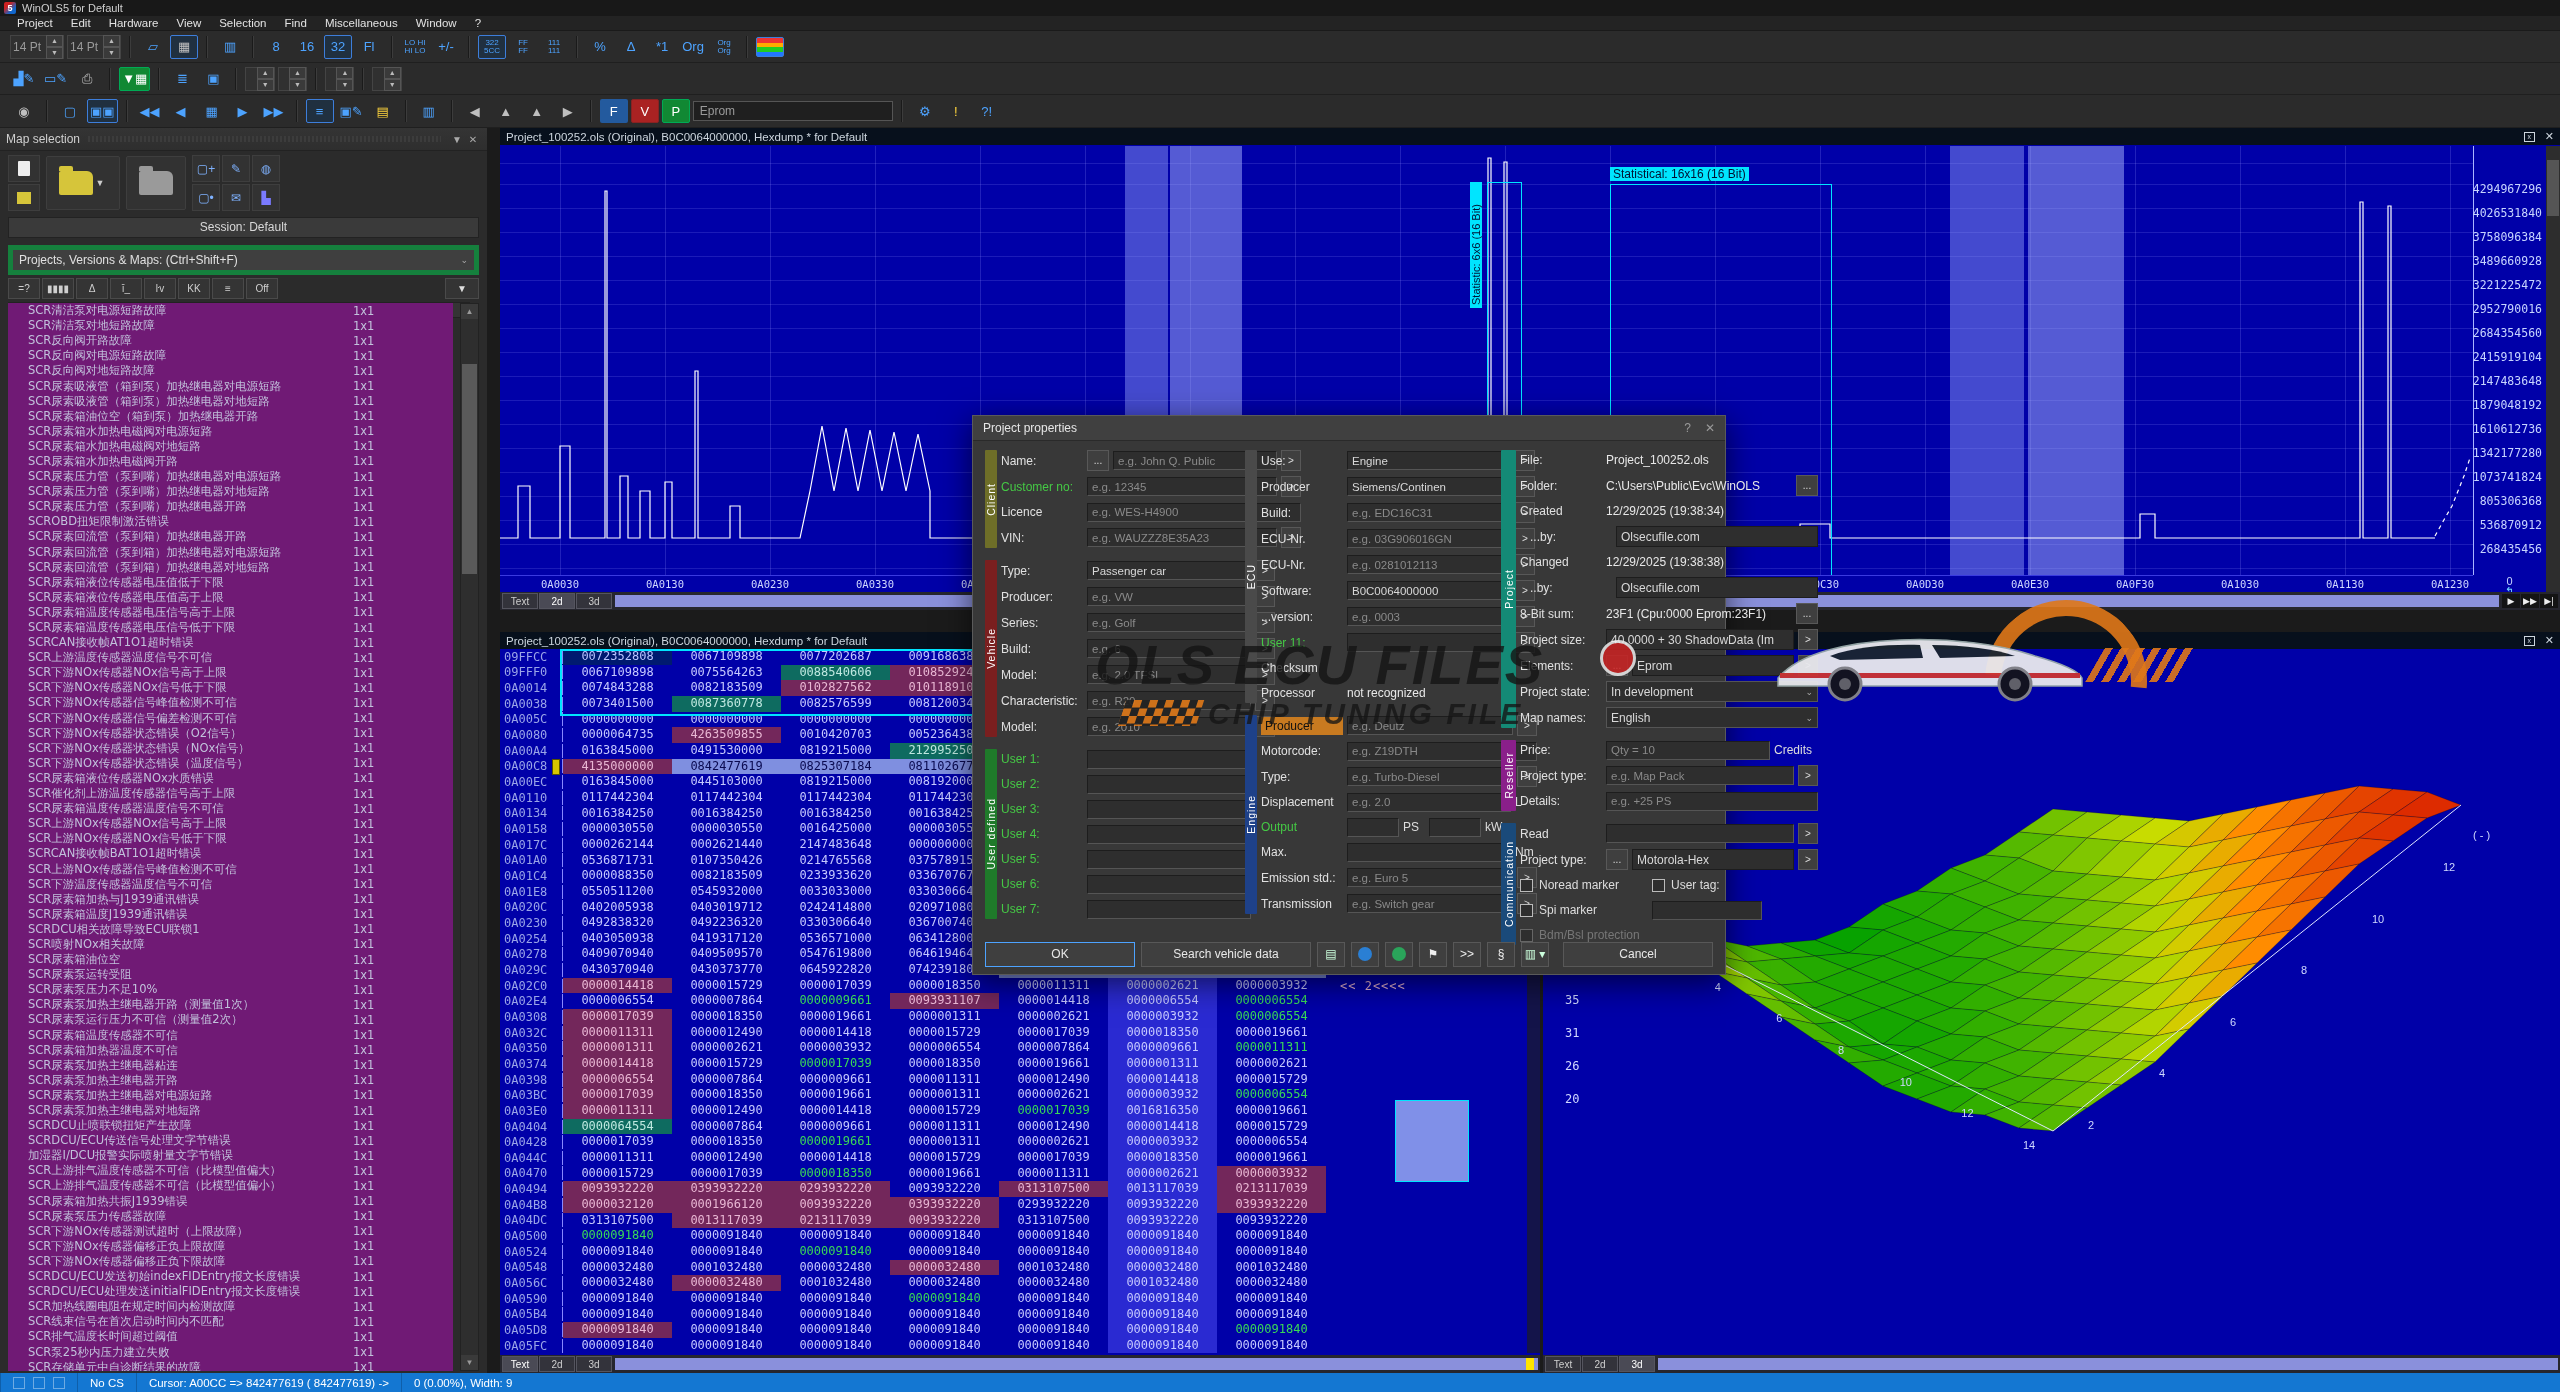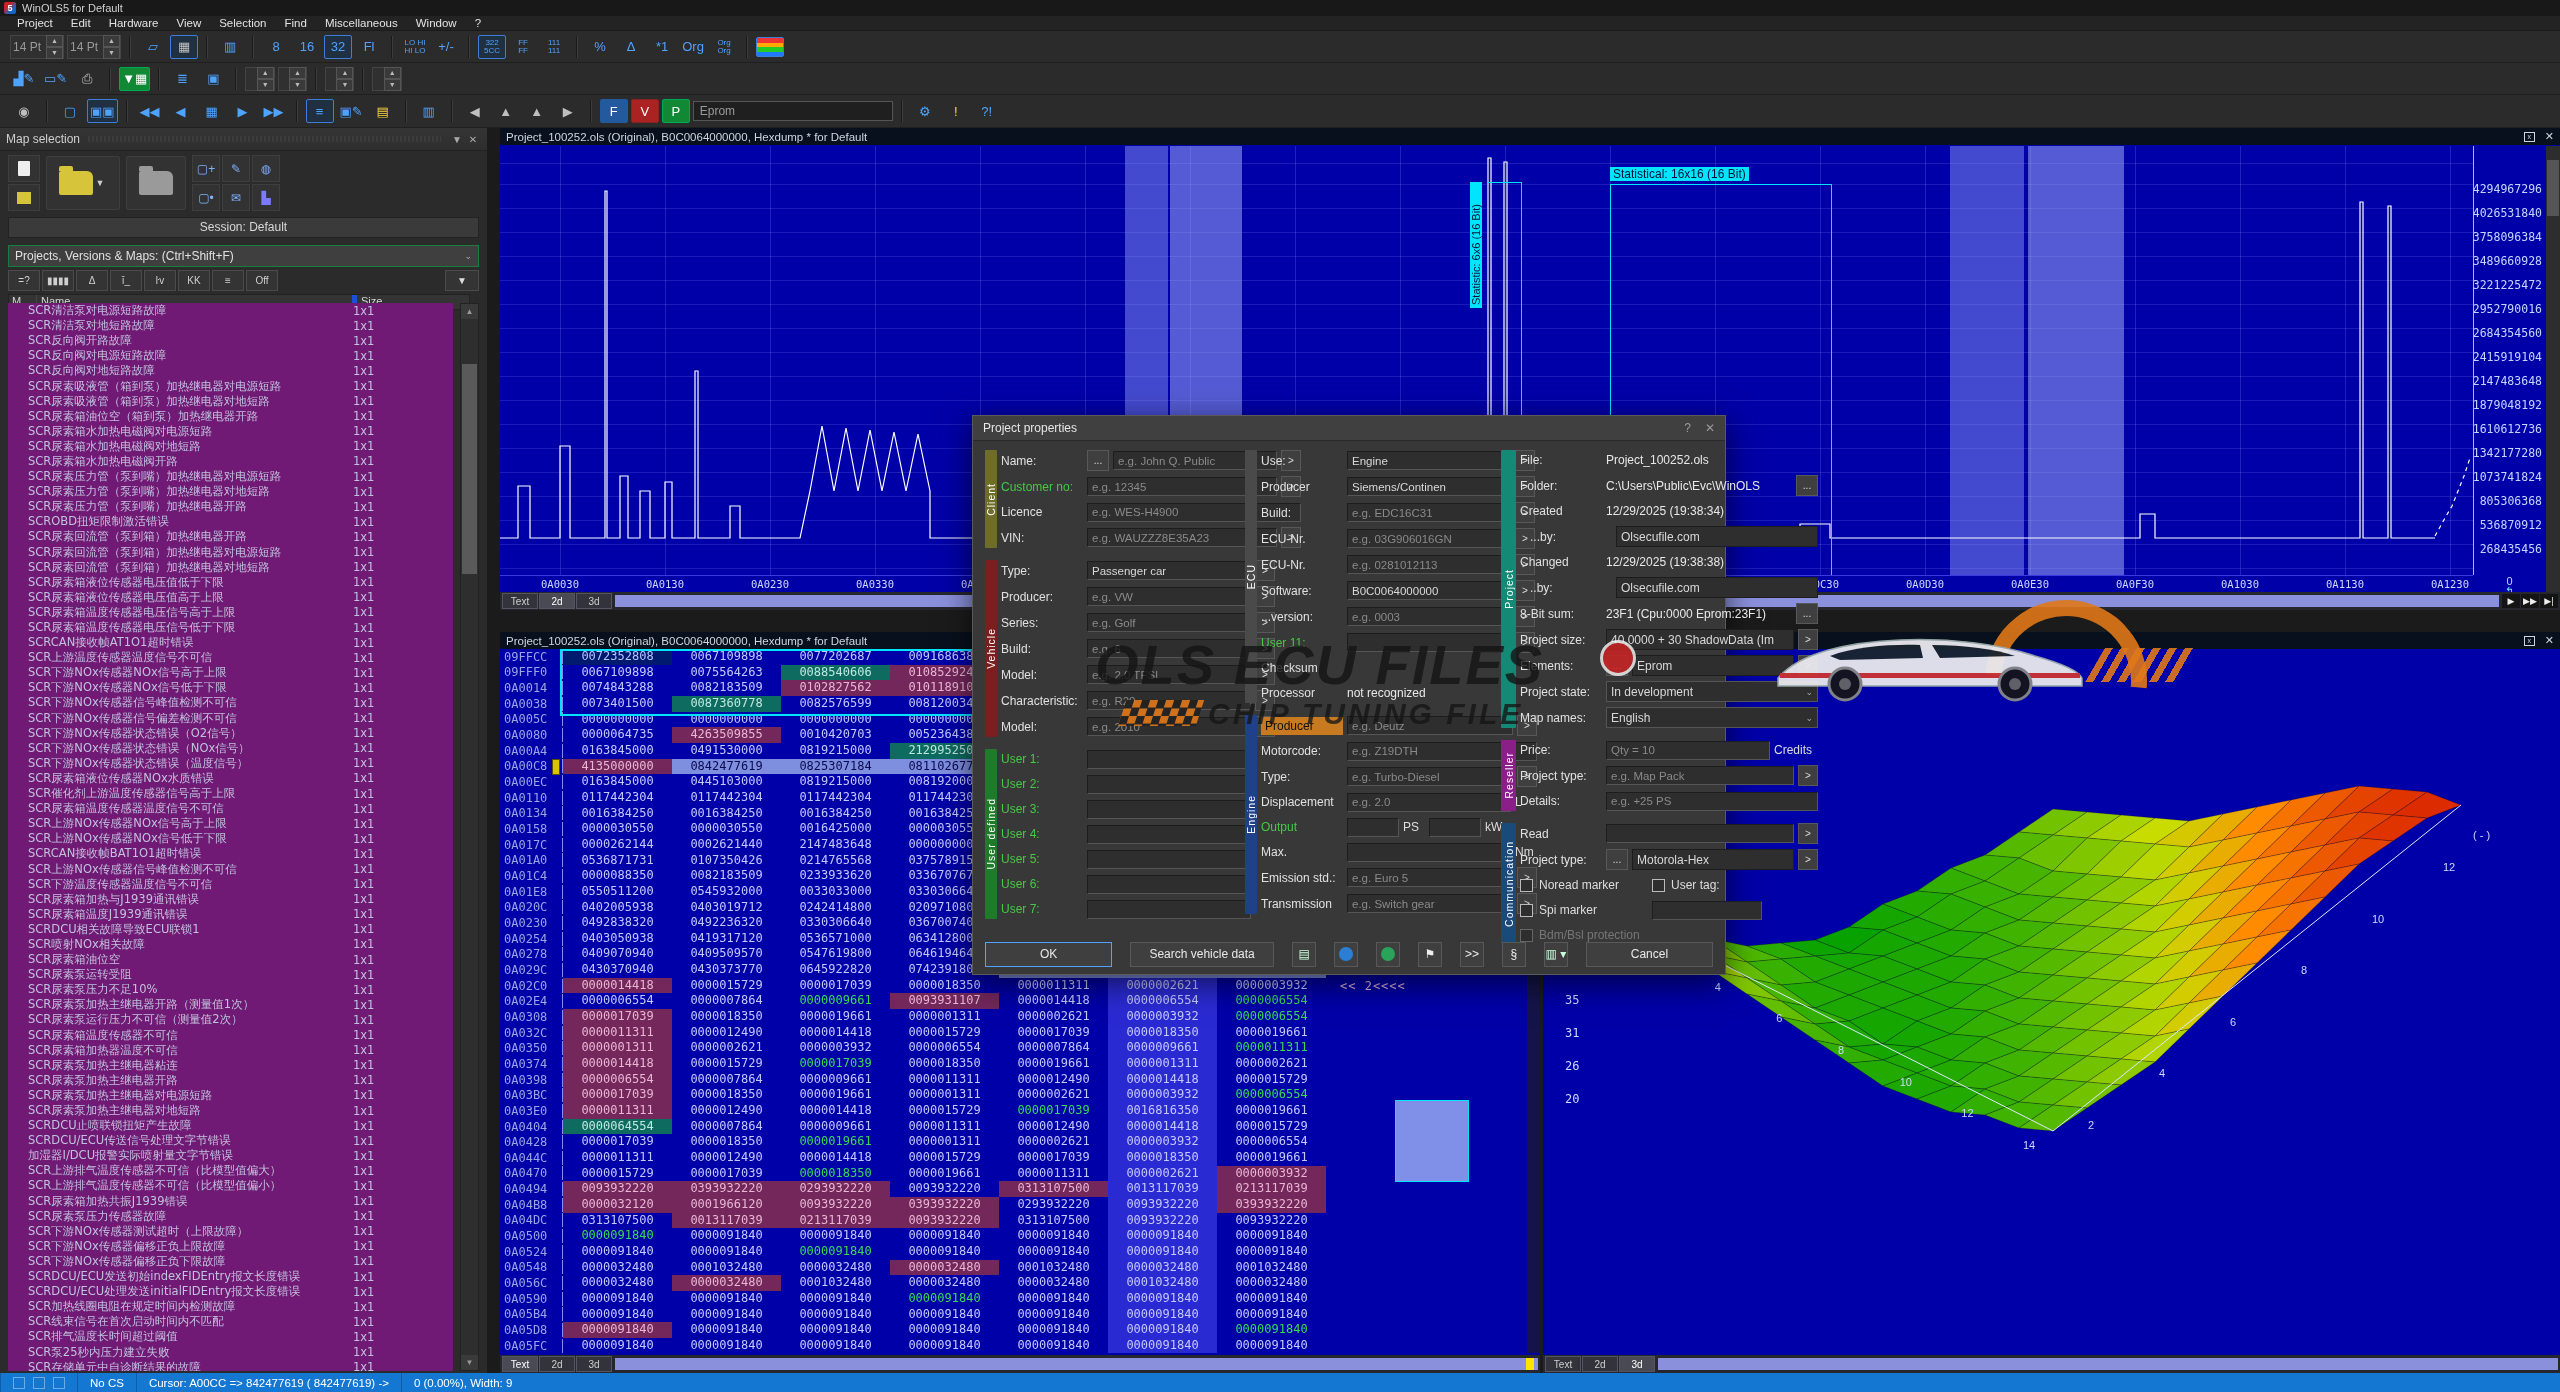--- a/index.html
+++ b/index.html
@@ -43,21 +43,21 @@
   .stackcol{display:flex;flex-direction:column;gap:2px;}
   .miniface{width:30px;height:25px;border:1px solid #3e3e3e;background:#323232;display:flex;align-items:center;justify-content:center;}
   .folder{width:34px;height:24px;background:#d6c53a;border-radius:2px 6px 2px 2px;position:relative;}
   .folder:before{content:"";position:absolute;left:0;top:-5px;width:14px;height:5px;background:#d6c53a;border-radius:2px 2px 0 0;}
   .folder.gray{background:#9a9a9a;} .folder.gray:before{background:#9a9a9a;}
   .dropcaret{width:14px;text-align:center;color:#ccc;font-size:9px;}
   .smicon{width:26px;height:25px;border:1px solid #3e3e3e;background:#323232;color:#7fb2ff;
           font-size:12px;display:flex;align-items:center;justify-content:center;}
   .sessionbar{margin:2px 8px;height:19px;background:#3a3a3a;border:1px solid #222;
               color:#d8d8d8;text-align:center;line-height:19px;font-size:12px;}
-  .combobar{margin:7px 8px 0 8px;height:20px;background:#3f3f3f;border:1px solid #15803d;display:flex;align-items:center;
+  .combobar{margin:7px 8px 0 8px;height:20px;background:#3f3f3f;border:5px solid #15803d;display:flex;align-items:center;
             color:#e0e0e0;padding:0 6px;font-size:12px;}
   .combobar .car{margin-left:auto;color:#aaa;font-size:9px;}
   .filterbar{margin:3px 8px 0 8px;height:21px;display:flex;gap:2px;align-items:center;}
   .fbtn{min-width:24px;height:19px;border:1px solid #4a4a4a;background:#343434;color:#cfcfcf;
         font-size:10px;display:flex;align-items:center;justify-content:center;padding:0 3px;}
   .fbtn.right{margin-left:auto;width:26px;color:#ddd;}
   .listhead{margin:3px 0 0 8px;height:16px;display:flex;color:#d5d5d5;font-size:11px;background:#343434;
             border:1px solid #222;width:462px;box-sizing:border-box;}
   .listhead .hM{width:24px;border-right:1px solid #454545;padding-left:3px;}
   .listhead .hN{flex:1;padding-left:4px;border-right:5px solid #1d4ed8;text-decoration:underline;}
@@ -154,21 +154,21 @@
         display:flex;align-items:center;justify-content:center;flex:none;}
   .dbtn.dots{width:20px;}
   .dval{color:#e8e8e8;} .dvalbox{flex:1;height:19px;background:#2e2e2e;border:1px solid #1d1d1d;color:#d8d8d8;
         display:flex;align-items:center;padding:0 4px;}
   .dsel{flex:1;height:19px;background:#2e2e2e;border:1px solid #555;color:#d8d8d8;display:flex;align-items:center;padding:0 4px;}
   .dsel .car{margin-left:auto;color:#aaa;font-size:9px;}
   .unit{color:#ddd;width:22px;flex:none;}
   .chkrow{display:flex;align-items:center;gap:6px;color:#ddd;}
   .chk{width:11px;height:11px;border:1px solid #bbb;background:#2e2e2e;flex:none;}
   .chkrow.dis{color:#777;} .chkrow.dis .chk{border-color:#666;}
-  #dlgbtns{position:absolute;left:0;bottom:0;right:0;height:40px;display:flex;align-items:center;padding:0 12px;gap:18px;}
+  #dlgbtns{position:absolute;left:0;bottom:0;right:0;height:40px;display:flex;align-items:center;padding:0 12px;gap:6px;}
   .pbtn{height:23px;background:#3f3f3f;border:1px solid #585858;color:#e8e8e8;display:flex;align-items:center;justify-content:center;}
   .pbtn.ok{width:148px;border:1px solid #4da3ff;} .pbtn.search{width:168px;} .pbtn.cancel{width:148px;margin-left:auto;}
   .ibtn{width:26px;height:23px;background:#3f3f3f;border:1px solid #585858;display:flex;align-items:center;justify-content:center;font-size:12px;}
   
   #watermark{position:absolute;z-index:60;pointer-events:none;}
   #wm1{position:absolute;left:1095px;top:632px;font-size:56px;font-weight:bold;font-style:italic;
        color:rgba(20,20,20,.8);letter-spacing:2px;white-space:nowrap;}
   #wmbadge{position:absolute;left:1600px;top:640px;width:30px;height:30px;border-radius:50%;
            background:#c22;border:3px solid #eee;opacity:.85;}
   #wm2{position:absolute;left:1208px;top:697px;font-size:30px;font-weight:bold;font-style:italic;

